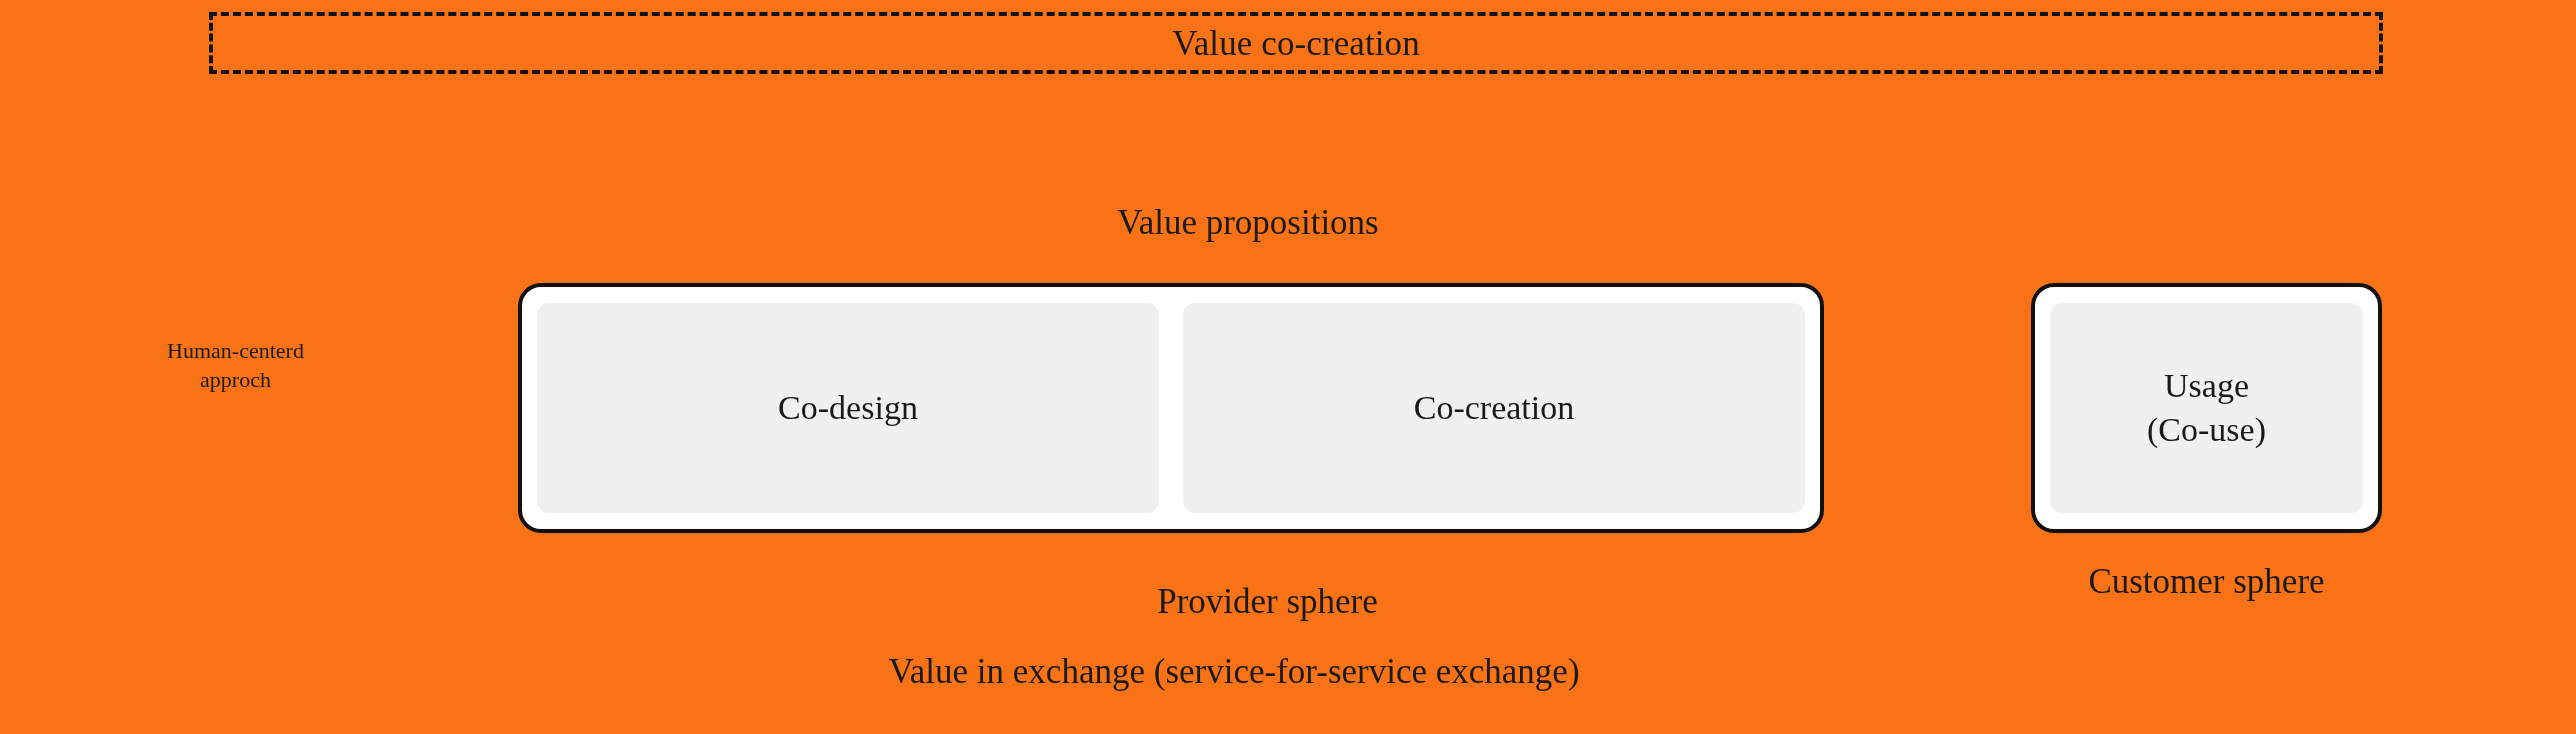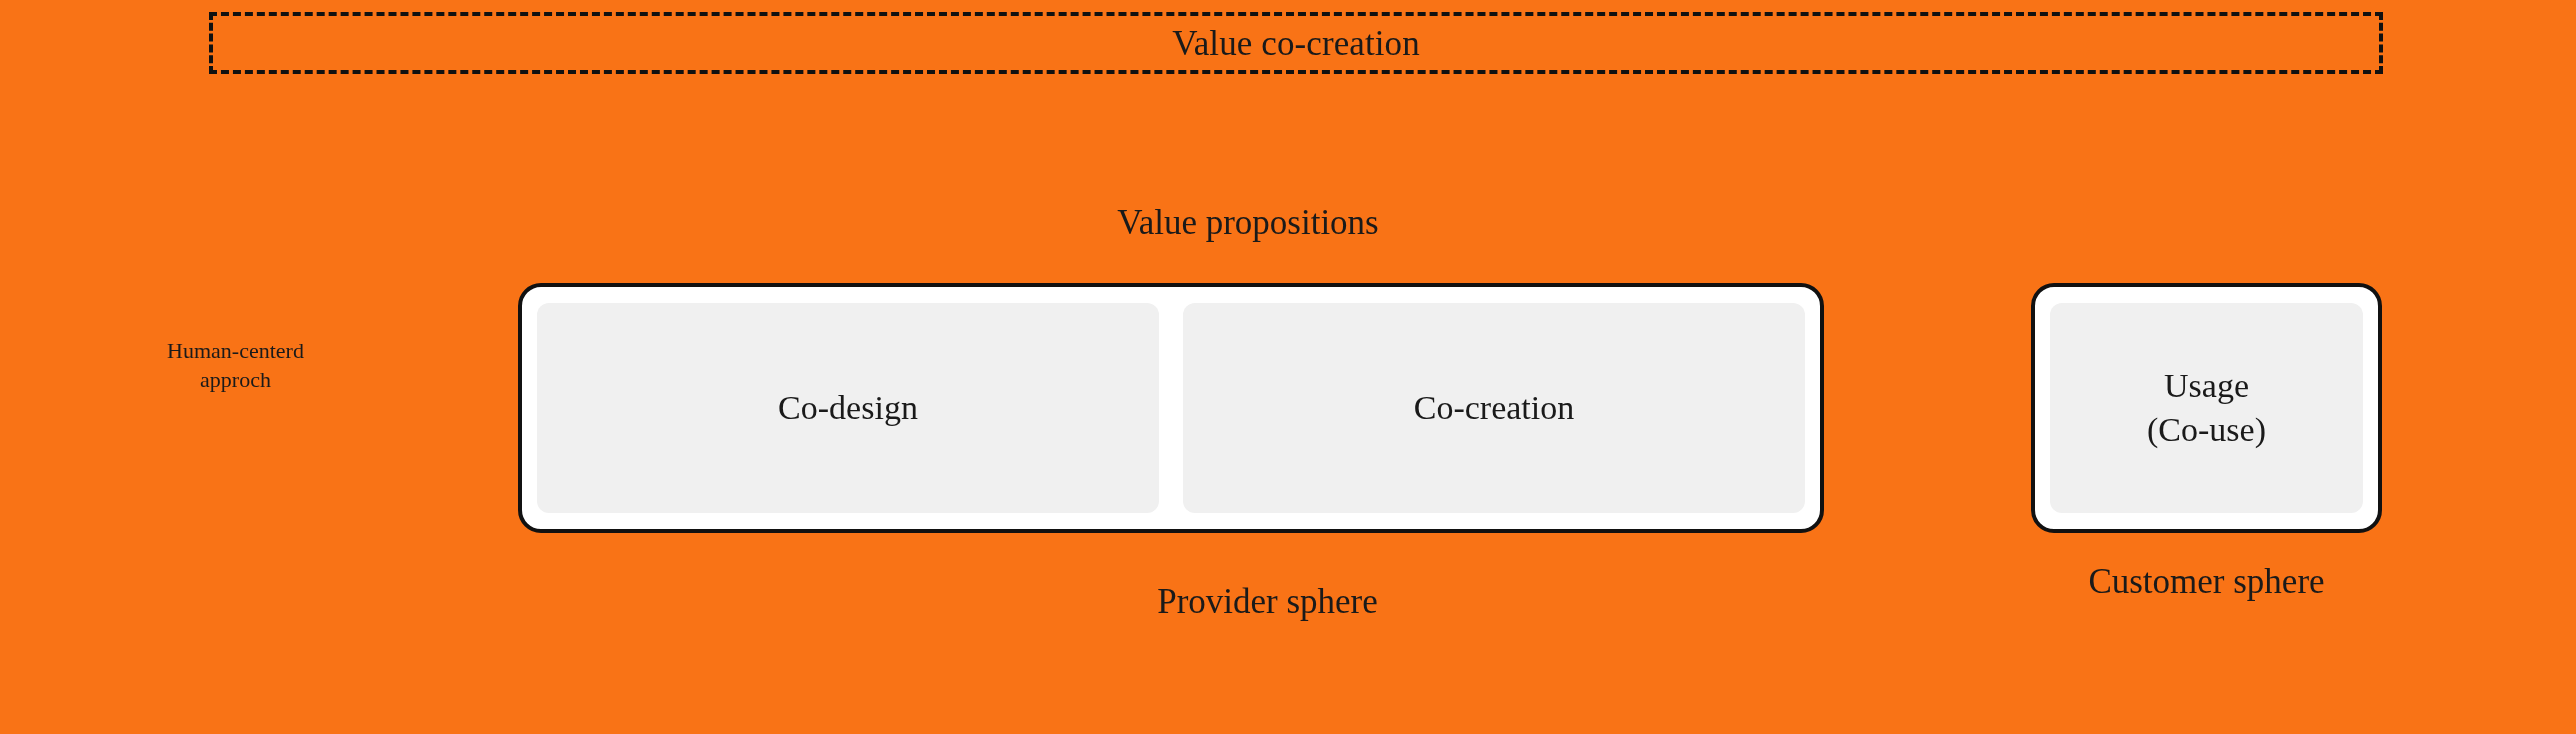--- a/index.html
+++ b/index.html
@@ -168,15 +168,18 @@
     <div class="activity">
       <span>Usage</span>
       <span class="sub">(Co-use)</span>
     </div>
   </div>
 
   <div class="sphere-caption provider-caption">Provider sphere</div>
 
   <div class="sphere-caption customer-caption">Customer sphere</div>
 
+  <div class="exchange-caption">
+    <span>Value in exchange (service-for-service exchange)</span>
+  </div>
 
 </div>
 
 
 </body></html>

